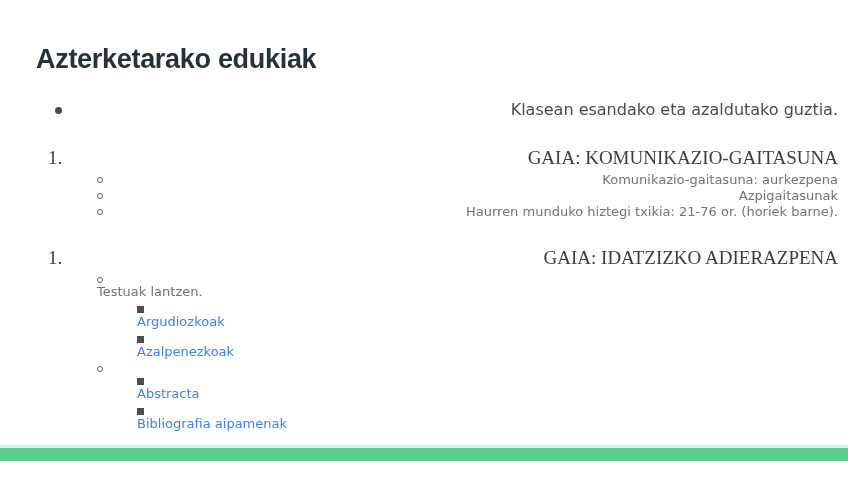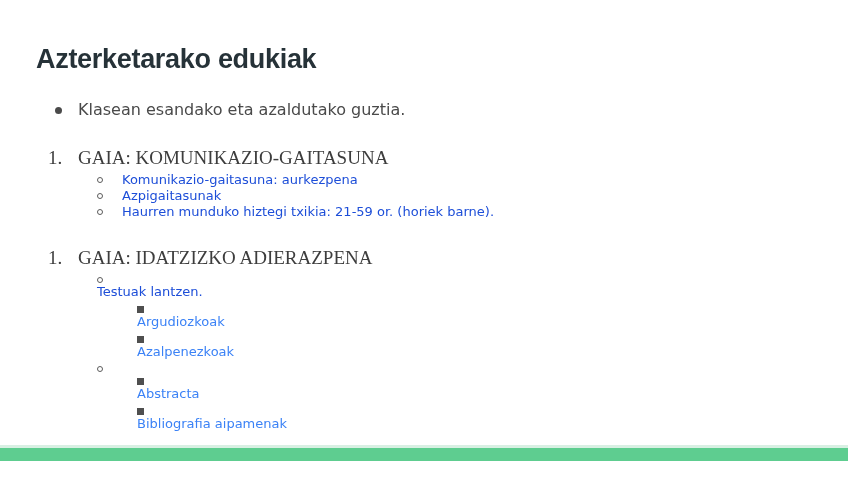--- a/index.html
+++ b/index.html
@@ -7,38 +7,38 @@
     position:relative; width:848px; height:461px;
     background:#ffffff; overflow:hidden;
     font-family:"DejaVu Sans", sans-serif;
   }
   .title {
     position:absolute; left:36px; top:44px; margin:0;
     font-family:"Liberation Sans", sans-serif;
     font-size:27px; font-weight:700; color:#263238; letter-spacing:-0.3px;
   }
   .content { position:absolute; left:0; top:100px; right:10px; }
-  .row { display:flex; align-items:flex-start; }
+  .row { display:flex; align-items:flex-start;justify-content:space-between; }
 
   
   .l1 { margin-left:55px; color:#4a4a4a; font-size:16px; line-height:20px; }
   .dot { width:7px; height:7px; border-radius:50%; background:#4a4a4a;
          margin-top:7px; margin-right:16px; flex:none; }
 
   
   .heading-row {
     margin-left:48px; margin-top:26px;
     font-family:"Liberation Serif", serif;
     font-size:19px; color:#3d3d3d; line-height:24px;
   }
   .num { width:30px; flex:none; }
 
   
   .items { margin-top:2px; }
-  .l2 { margin-left:97px; font-size:13px; color:#1d4ed8; line-height:16px; }
+  .l2 { margin-left:97px; font-size:13px; color:#737373; line-height:16px; }
   .ring { box-sizing:border-box; width:6px; height:6px; border:1.5px solid #5c5c5c;
           border-radius:50%; margin-top:5px; margin-right:19px; flex:none; }
 
   
   .l3 { margin-left:137px; font-size:13px; color:#3b82f6; line-height:16px; }
   .sq { width:7px; height:7px; background:#4f4f4f;
         margin-top:5px; margin-right:21px; flex:none; }
 
   .sec2 .l2, .sec2 .l3 { line-height:17px; margin-bottom:1px;flex-direction:column; }
 
@@ -72,21 +72,21 @@
         <div class="row l2">
           <span class="ring"></span>
           <span>Komunikazio-gaitasuna: aurkezpena</span>
         </div>
         <div class="row l2">
           <span class="ring"></span>
           <span>Azpigaitasunak</span>
         </div>
         <div class="row l2">
           <span class="ring"></span>
-          <span>Haurren munduko hiztegi txikia: 21-59 or. (horiek barne).</span>
+          <span>Haurren munduko hiztegi txikia: 21-76 or. (horiek barne).</span>
         </div>
       </div>
     </div>
 
     <div class="section sec2">
       <div class="row heading-row">
         <span class="num">1.</span>
         <span>GAIA: IDATZIZKO ADIERAZPENA</span>
       </div>
       <div class="items">

